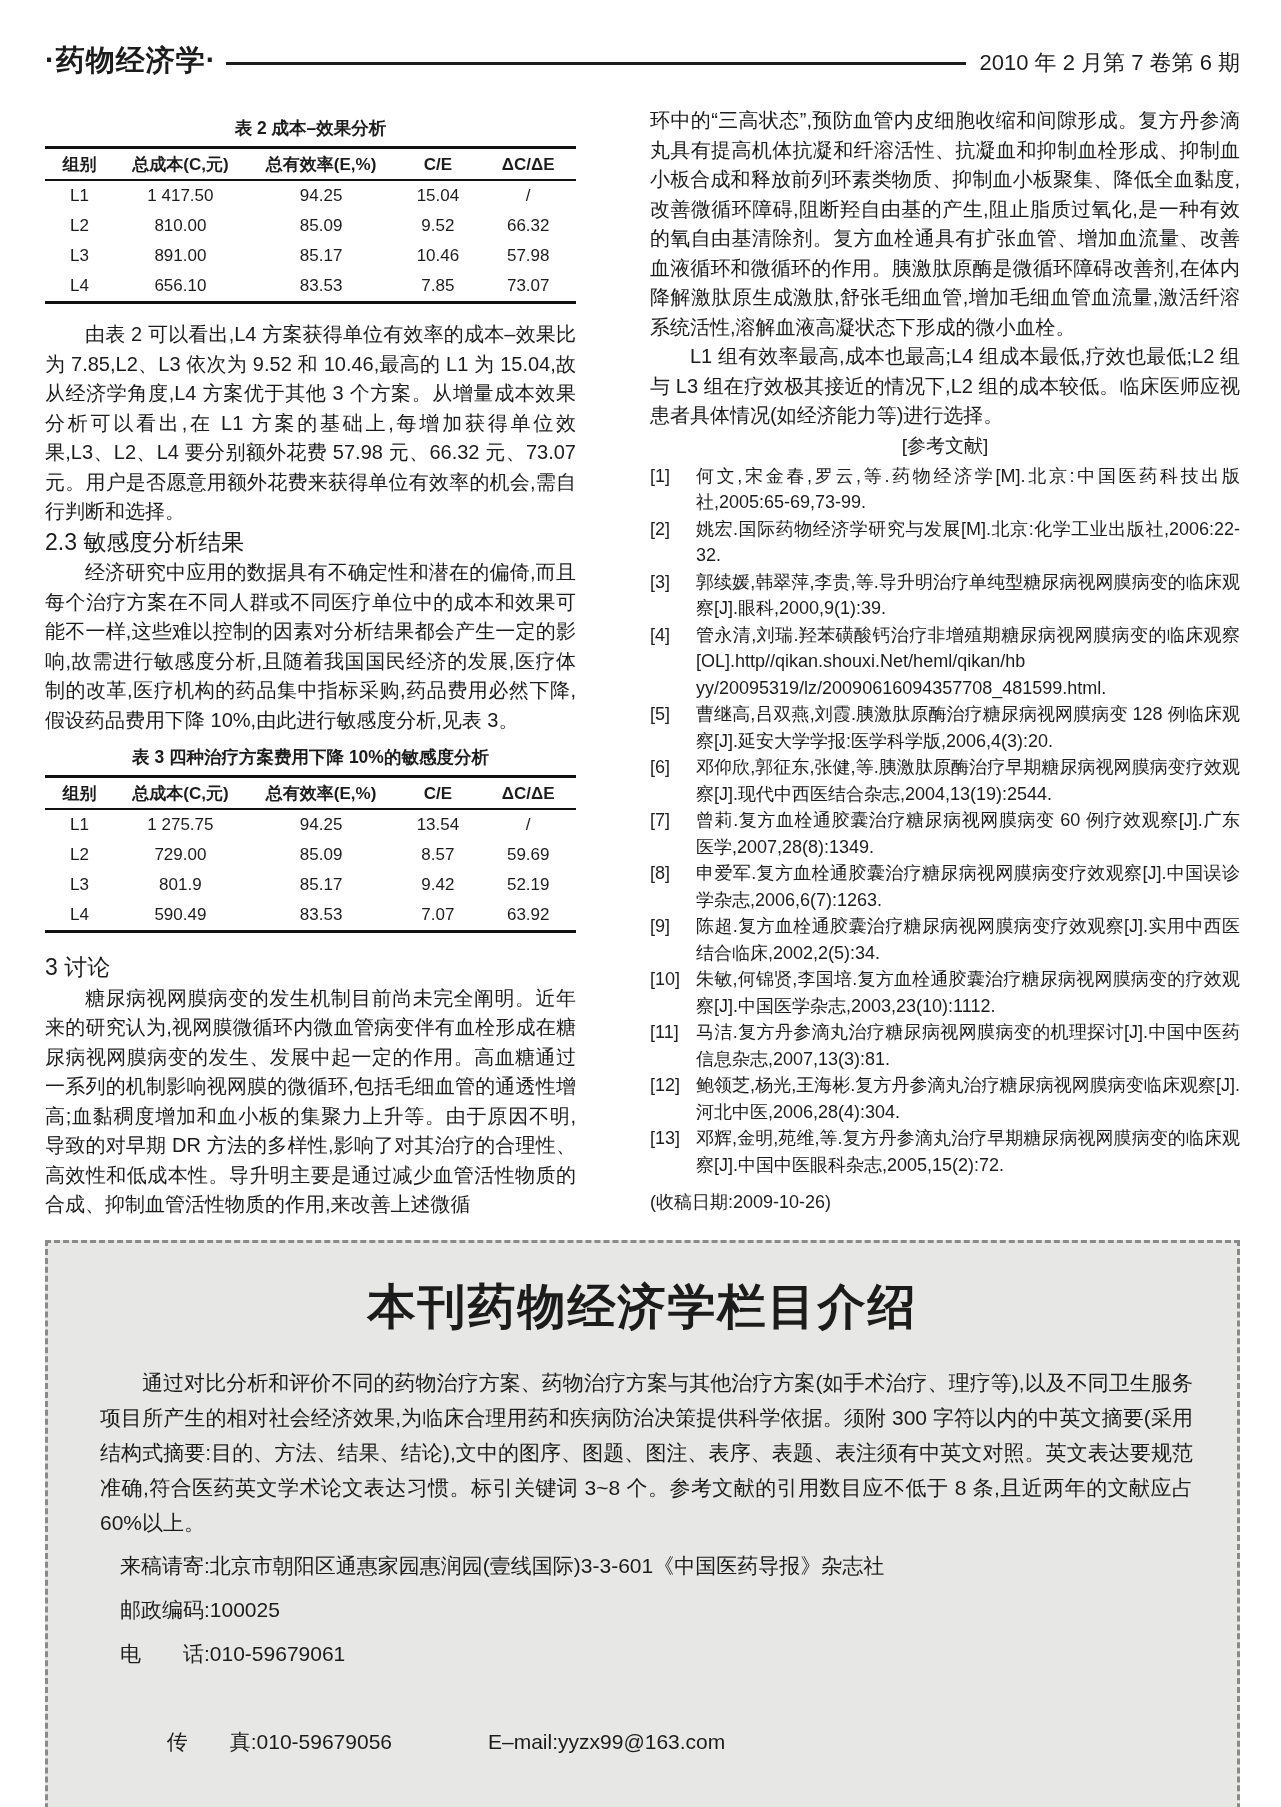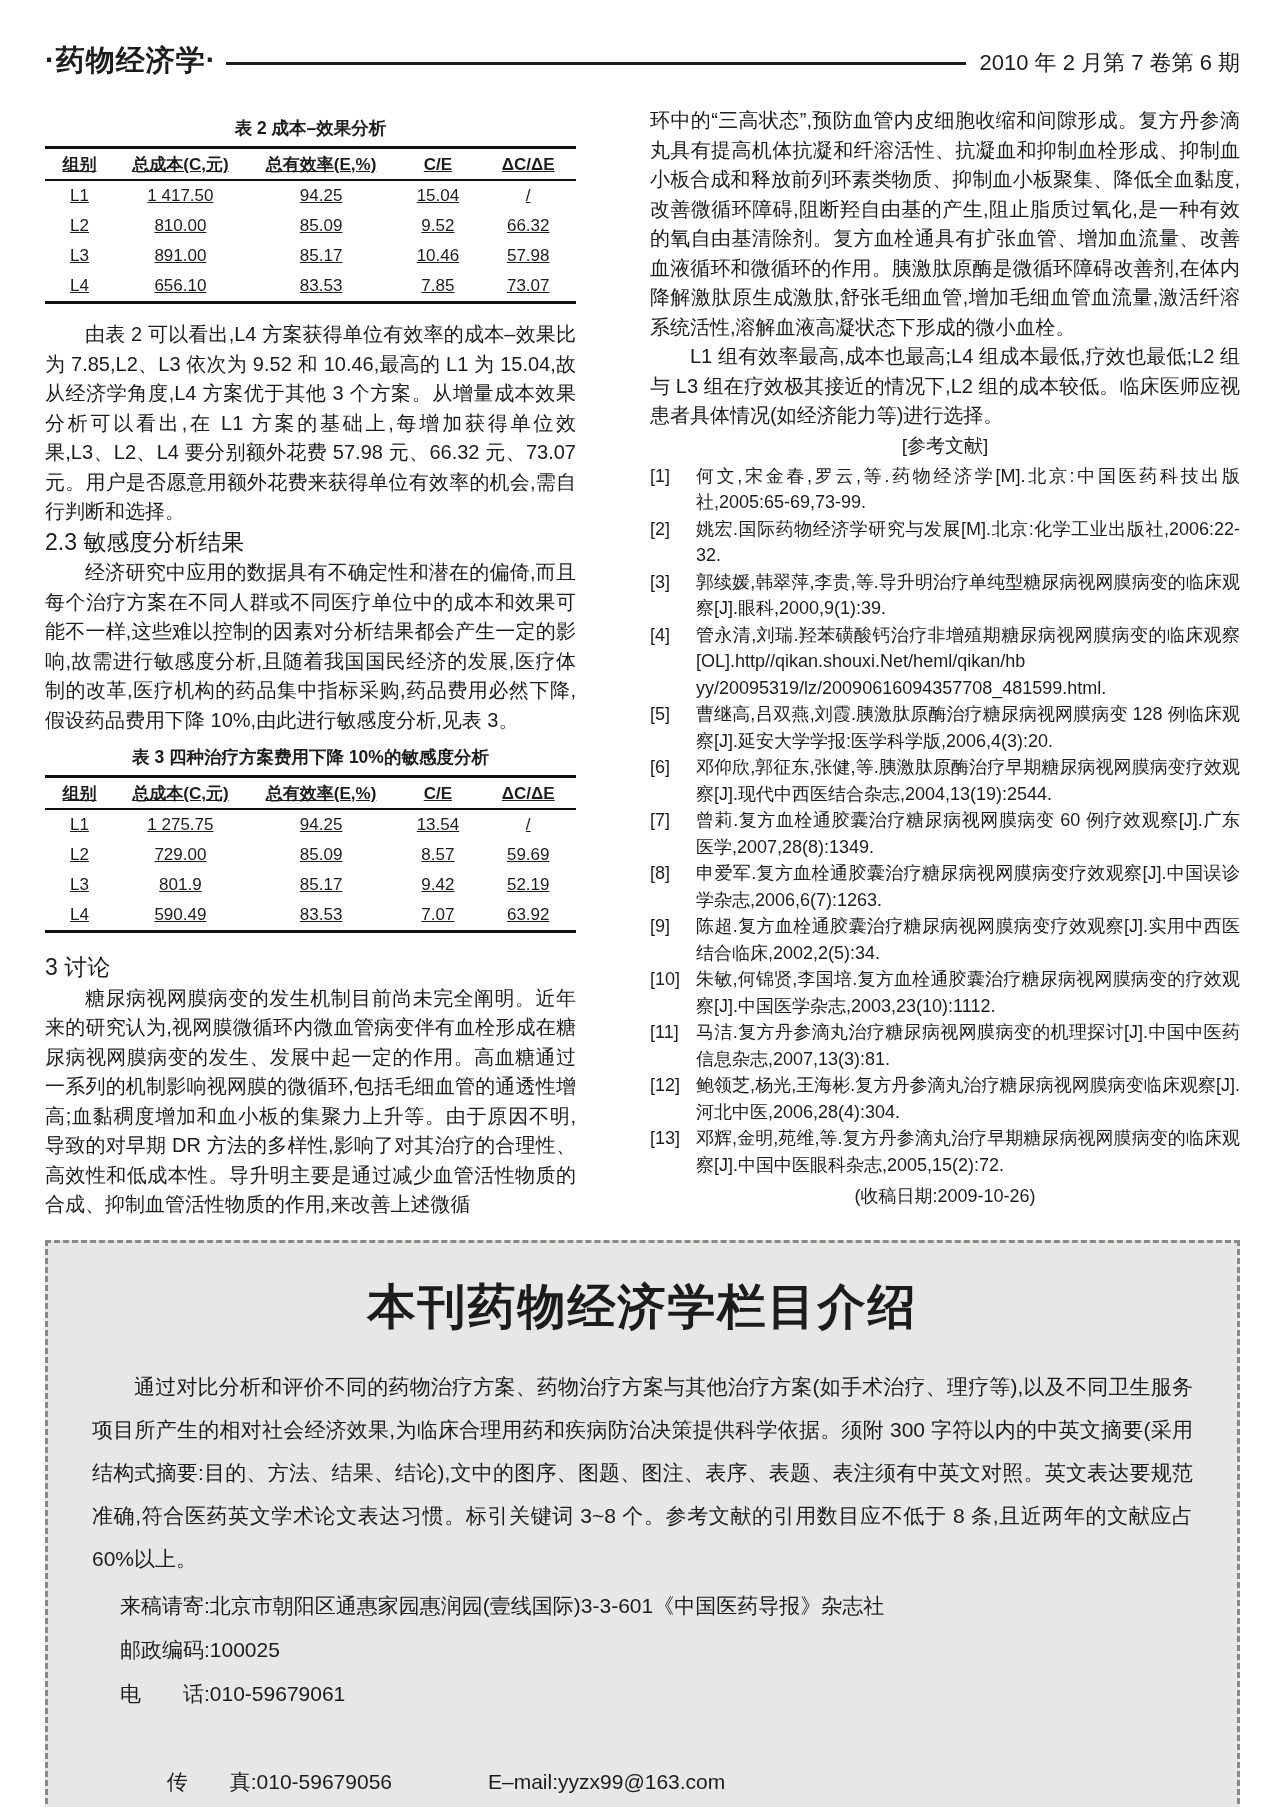--- a/index.html
+++ b/index.html
@@ -20,41 +20,41 @@
   
   .cols { display:flex; gap:74px; margin-top:22px; }
   .col-left  { width:531px; }
   .col-right { width:590px; }
   .body-text { font-size:20px; line-height:29.5px; text-align:justify; }
   .indent { text-indent:2em; }
   .sec-head { font-size:23px; line-height:29.5px; margin:1px 0; }
 
   
   .tbl-caption { text-align:center; font-weight:bold; font-size:17.5px; margin:10px 0 6px; }
-  table.data-table { width:100%; border-collapse:collapse; border-top:3px solid #111; border-bottom:3px solid #111;text-decoration:underline; }
+  table.data-table { width:100%; border-collapse:collapse; border-top:3px solid #111; border-bottom:3px solid #111; }
   table.data-table th { font-weight:bold; font-size:17px; padding:4px 0 3px; border-bottom:2px solid #111; text-align:center; }
   table.data-table td { font-size:17px; padding:5px 0; text-align:center; }
   .c0{width:13%} .c1{width:25%} .c2{width:28%} .c3{width:16%} .c4{width:18%}
   .tbl2-wrap { margin-bottom:16px; }
   .tbl3-wrap { margin:6px 0 20px; }
 
   
   .refs-head { text-align:center; font-size:19px; margin:2px 0 4px; }
   .ref-item { display:flex; font-size:18px; line-height:26.5px; }
   .ref-num { flex:0 0 46px; }
   .ref-text { flex:1; text-align:justify; }
-  .received { text-align:center; font-size:18px; margin-top:6px; }
+  .received { text-align:left; font-size:18px; margin-top:12px; }
 
   
   .ann-box {
     margin-top:20px; background:#e7e7e6; border:3px dashed #8a8a8a;
     padding:22px 44px 34px 44px;
   }
   .ann-title { text-align:center; font-size:48px; font-weight:bold; letter-spacing:2px; margin:10px 0 26px; }
-  .ann-body { font-size:21px; line-height:43px; text-align:justify; text-indent:2em; }
+  .ann-body { font-size:21px; line-height:35px; text-align:justify; text-indent:2em;margin-left:8px; }
   .ann-contact { margin-top:4px; padding-left:28px; font-size:21px; line-height:44px; }
   .ann-line { white-space:pre-wrap; }
   .ann-email { display:inline-block; margin-left:96px; }
 </style>
 </head>
 <body>
 
 <div class="page">
 
   <div class="hdr">

